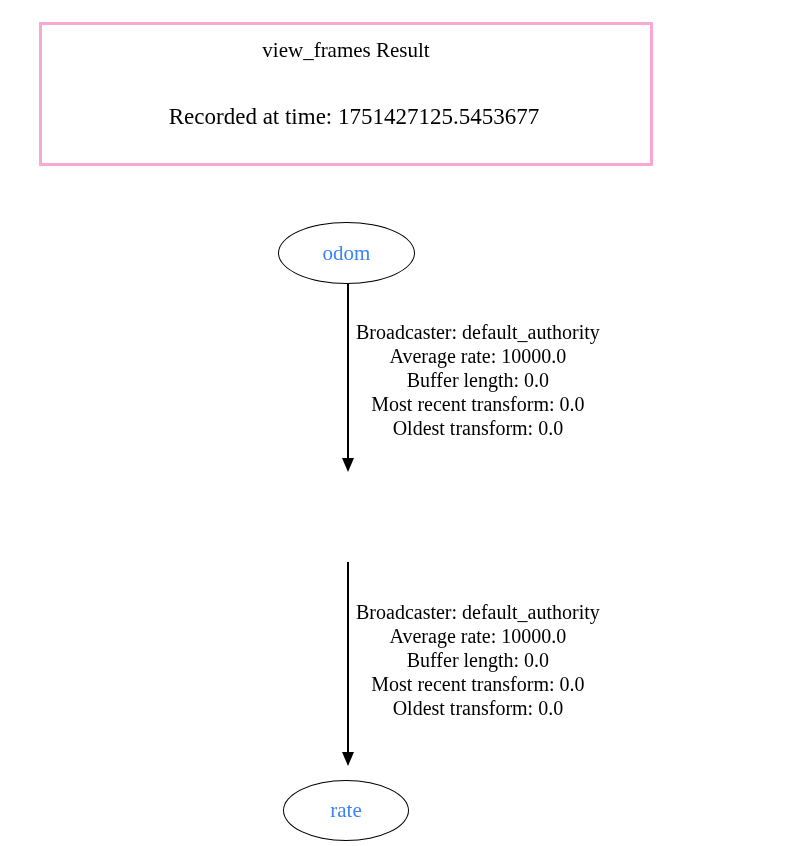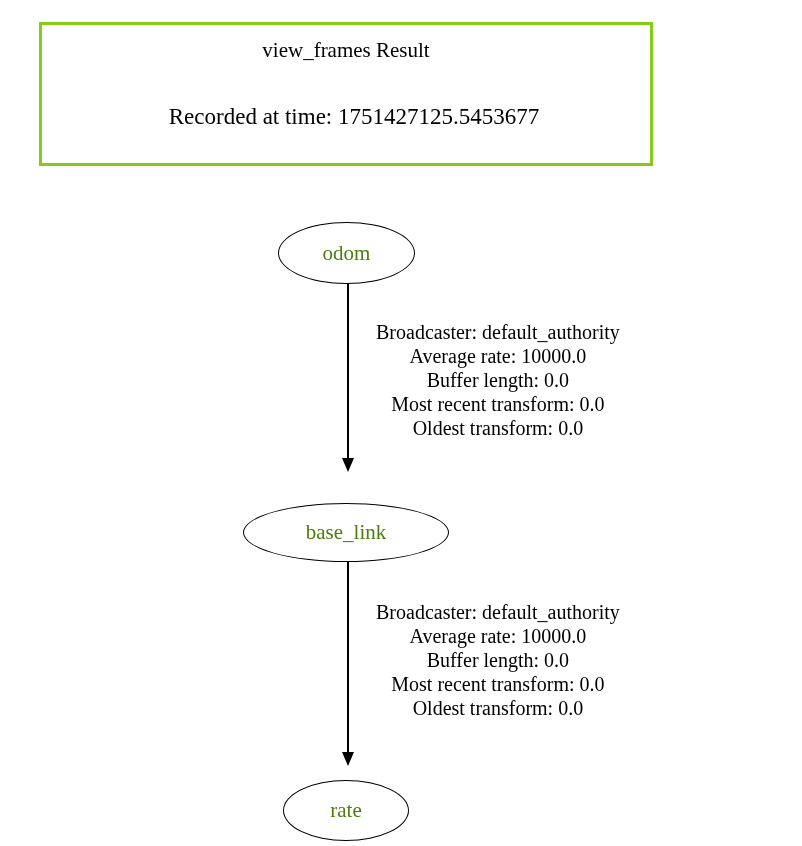--- a/index.html
+++ b/index.html
@@ -20,21 +20,21 @@
     overflow: hidden;
   }
 
   
   .header-box {
     position: absolute;
     left: 39px;
     top: 22px;
     width: 614px;
     height: 144px;
-    border: 3px solid #84cc16;
+    border: 3px solid #f9a8d4;
     box-sizing: border-box;
     background: #ffffff;
   }
   .header-title {
     position: absolute;
     left: 0;
     top: 12px;
     width: 100%;
     text-align: center;
     font-size: 21px;
@@ -60,21 +60,21 @@
     border-radius: 50%;
     background: #ffffff;
     display: flex;
     align-items: center;
     justify-content: center;
   }
   .node-label {
     font-size: 21px;
     line-height: 21px;
     white-space: nowrap;
-    color: #4d7c0f;
+    color: #3b82f6;
   }
 
   #node-odom {
     left: 278px;
     top: 222px;
     width: 137px;
     height: 62px;
   }
   #node-base-link {
     left: 243px;
@@ -134,21 +134,20 @@
   #edge1-label {
     left: 356px;
     top: 320px;
   }
   #edge2-label {
     left: 356px;
     top: 600px;
   }
   .edge-label-line {
     display: block;
-    margin-left: 20px;
   }
 </style>
 </head>
 <body>
 
 <div id="canvas">
 
   <div class="header-box">
     <div class="header-title">view_frames Result</div>
     <div class="header-subtitle">Recorded at time: 1751427125.5453677</div>
@@ -171,21 +170,18 @@
     <span class="edge-label-line">Average rate: 10000.0</span>
     <span class="edge-label-line">Buffer length: 0.0</span>
     <span class="edge-label-line">Most recent transform: 0.0</span>
     <span class="edge-label-line">Oldest transform: 0.0</span>
   </div>
 
   <div class="node" id="node-odom">
     <span class="node-label">odom</span>
   </div>
 
-  <div class="node" id="node-base-link">
-    <span class="node-label">base_link</span>
-  </div>
 
   <div class="node" id="node-laser">
     <span class="node-label">rate</span>
   </div>
 
 </div>
 
 </body></html>

